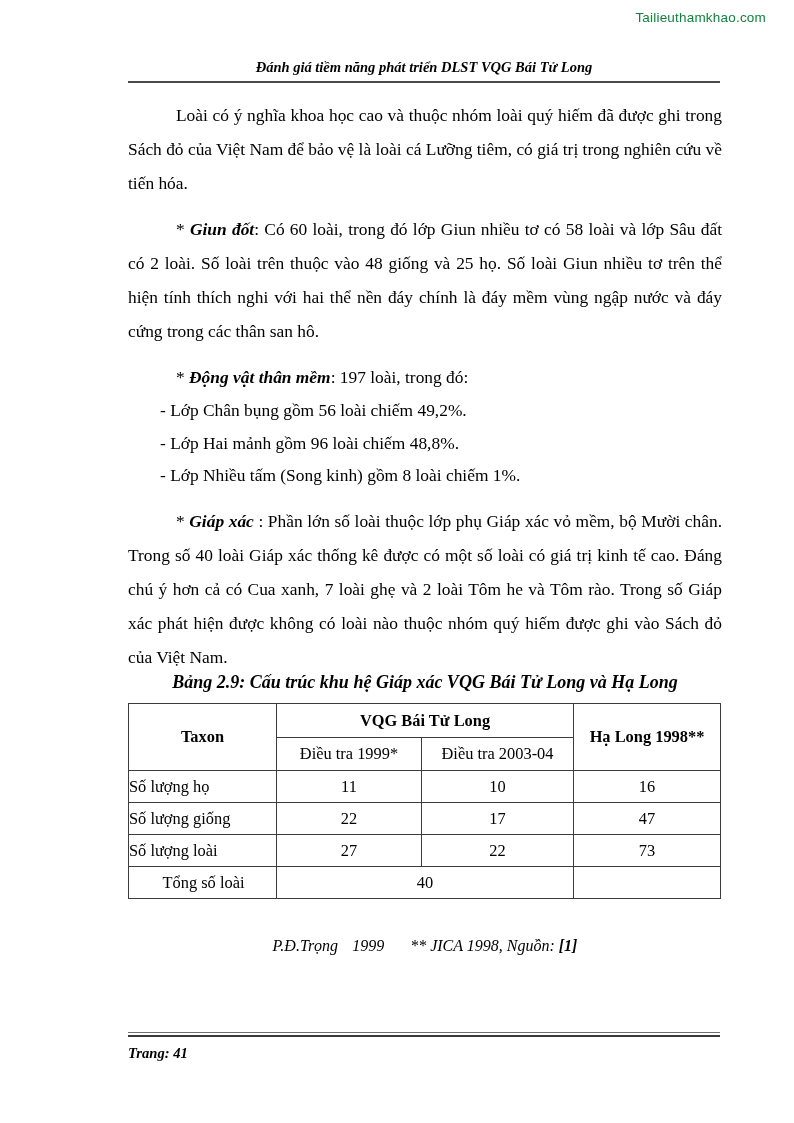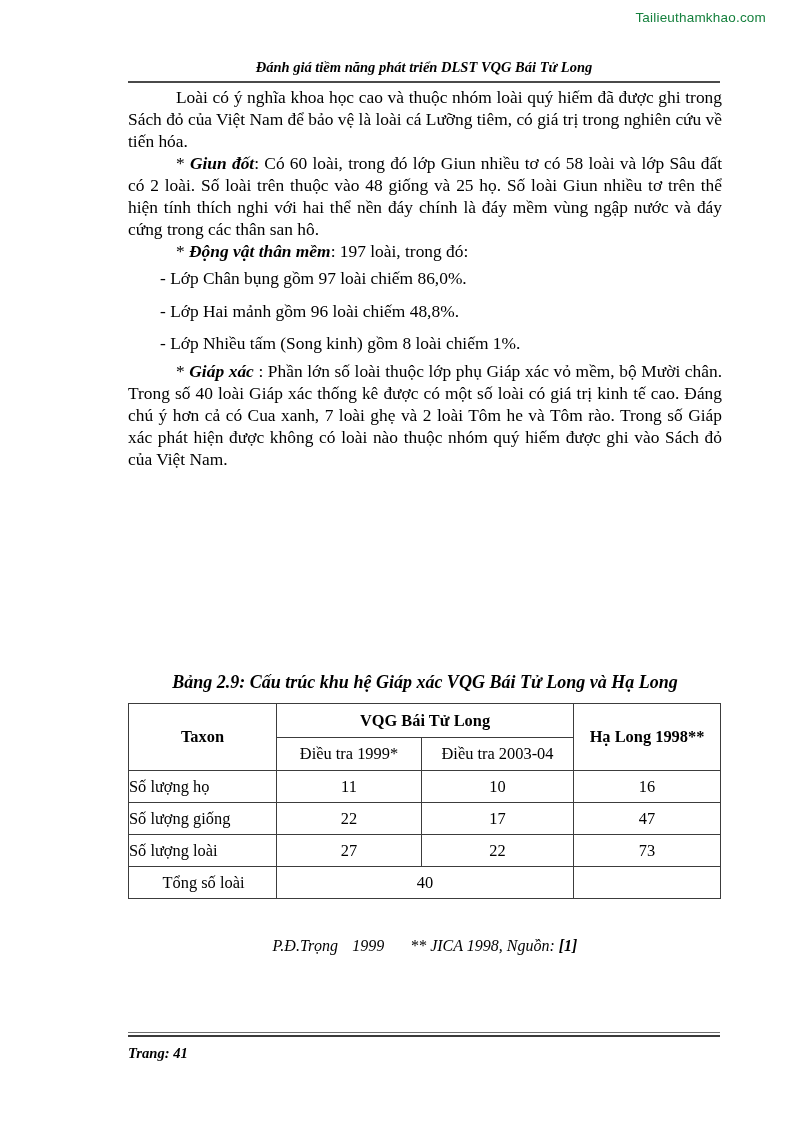--- a/index.html
+++ b/index.html
@@ -58,23 +58,23 @@
   }
 
   
   .content {
     position: absolute;
     left: 128px;
     top: 86px;
     width: 594px;
   }
   p.body-par {
-    margin: 0 0 0 0;
+    margin: 12px 0 0 0;
     font-size: 17.4px;
-    line-height: 22px;
+    line-height: 34px;
     text-align: justify;
     text-justify: inter-word;
     text-indent: 48px;
   }
   p.list-line {
     margin: 0;
     font-size: 17.4px;
     line-height: 32.5px;
     text-indent: 32px;
     text-align: left;
@@ -203,21 +203,21 @@
   </div>
 
   <div class="content">
 
     <p class="body-par">Loài có ý nghĩa khoa học cao và thuộc nhóm loài quý hiếm đã được ghi trong Sách đỏ của Việt Nam để bảo vệ là loài cá Lưỡng tiêm, có giá trị trong nghiên cứu về tiến hóa.</p>
 
     <p class="body-par"><span>*</span> <span class="bi">Giun đốt</span><span>: Có 60 loài, trong đó lớp Giun nhiều tơ có 58 loài và lớp Sâu đất có 2 loài. Số loài trên thuộc vào 48 giống và 25 họ. Số loài Giun nhiều tơ trên thể hiện tính thích nghi với hai thể nền đáy chính là đáy mềm vùng ngập nước và đáy cứng trong các thân san hô.</span></p>
 
     <p class="body-par"><span>*</span> <span class="bi">Động vật thân mềm</span><span>: 197 loài, trong đó:</span></p>
 
-    <p class="list-line">- Lớp Chân bụng gồm 97 loài chiếm 86,0%.</p>
+    <p class="list-line">- Lớp Chân bụng gồm 56 loài chiếm 49,2%.</p>
     <p class="list-line">- Lớp Hai mảnh gồm 96 loài chiếm 48,8%.</p>
     <p class="list-line">- Lớp Nhiều tấm (Song kinh) gồm 8 loài chiếm 1%.</p>
 
     <p class="body-par"><span>*</span> <span class="bi">Giáp xác</span><span> : Phần lớn số loài thuộc lớp phụ Giáp xác vỏ mềm, bộ Mười chân. Trong số 40 loài Giáp xác thống kê được có một số loài có giá trị kinh tế cao. Đáng chú ý hơn cả có Cua xanh, 7 loài ghẹ và 2 loài Tôm he và Tôm rào. Trong số Giáp xác phát hiện được không có loài nào thuộc nhóm quý hiếm được ghi vào Sách đỏ của Việt Nam.</span></p>
 
   </div>
 
   <div class="table-caption">Bảng 2.9: Cấu trúc khu hệ Giáp xác VQG Bái Tử Long và Hạ Long</div>
 
   <div class="tbl-wrap">

